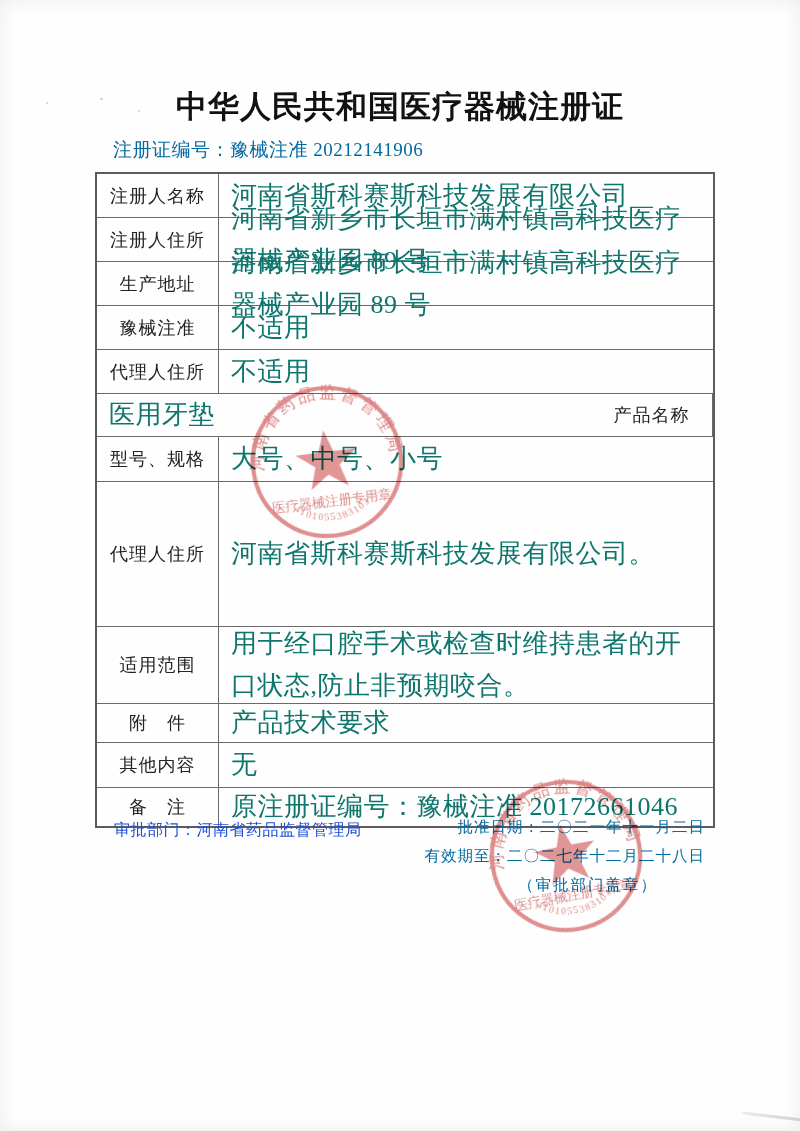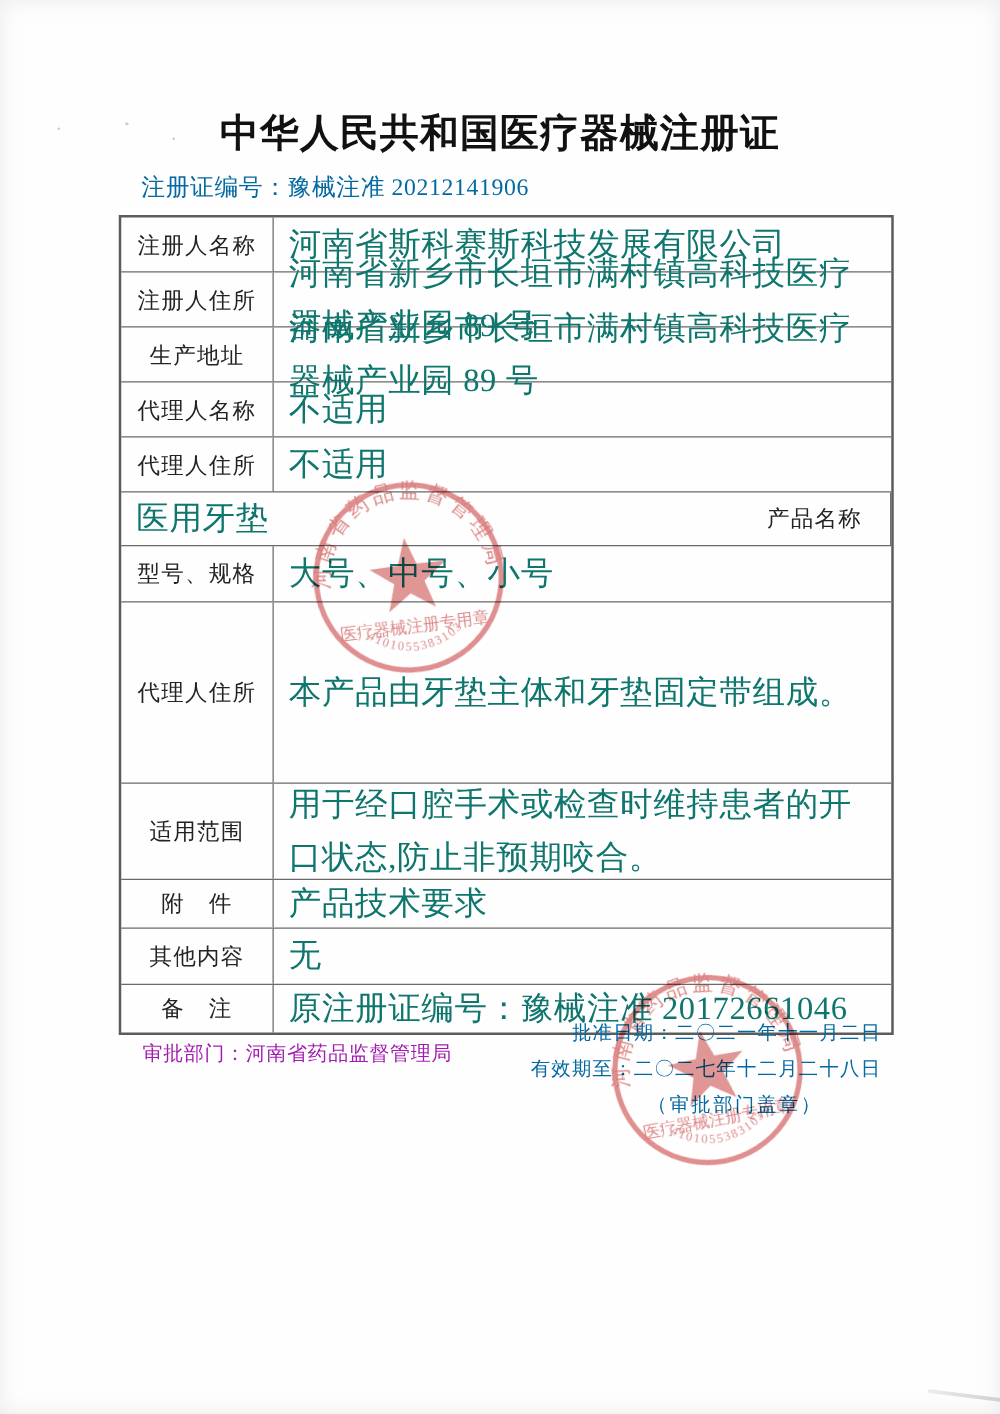--- a/index.html
+++ b/index.html
@@ -31,21 +31,21 @@
   .label{
     width:122px;flex:0 0 122px;display:flex;align-items:center;justify-content:center;
     font-size:18px;letter-spacing:1px;border-right:1.5px solid #6a6a6a;color:#232323;
     text-align:center;
   }
   .value{
     flex:1;display:flex;align-items:center;padding:4px 10px 4px 12px;
     font-size:26px;letter-spacing:.5px;line-height:1.6;color:#0f766e;
   }
   
-  .dept-line{position:absolute;left:114px;top:820px;font-size:16px;letter-spacing:.5px;color:#a21caf;margin-top:13px;}
+  .dept-line{position:absolute;left:114px;top:820px;font-size:16px;letter-spacing:.5px;color:#1d4ed8;}
   .dates{position:absolute;right:95px;top:812px;text-align:right;font-size:15.5px;color:#0369a1;}
   .dates .dline{height:29px;line-height:29px;letter-spacing:1px;}
   .seal-note{height:29px;line-height:29px;padding-right:47px;letter-spacing:2px;}
   
   .stamp{
     position:absolute;width:180px;height:180px;color:#d26060;
     mix-blend-mode:multiply;opacity:.82;filter:blur(.3px);
     pointer-events:none;
   }
   .stamp svg{width:100%;height:100%;overflow:visible;}
@@ -81,38 +81,38 @@
     </div>
     <div class="row" style="height:43px">
       <div class="cell label">注册人住所</div>
       <div class="cell value">河南省新乡市长垣市满村镇高科技医疗器械产业园 89 号</div>
     </div>
     <div class="row" style="height:43px">
       <div class="cell label">生产地址</div>
       <div class="cell value">河南省新乡市长垣市满村镇高科技医疗器械产业园 89 号</div>
     </div>
     <div class="row" style="height:43px">
-      <div class="cell label">代理人名称</div>
+      <div class="cell label">豫械注准</div>
       <div class="cell value">不适用</div>
     </div>
     <div class="row" style="height:43px">
       <div class="cell label">代理人住所</div>
       <div class="cell value">不适用</div>
     </div>
     <div class="row" style="height:42px">
       <div class="cell value">医用牙垫</div>
       <div class="cell label">产品名称</div>
     </div>
     <div class="row" style="height:44px">
       <div class="cell label">型号、规格</div>
       <div class="cell value">大号、中号、小号</div>
     </div>
     <div class="row" style="height:144px">
       <div class="cell label">代理人住所</div>
-      <div class="cell value">本产品由牙垫主体和牙垫固定带组成。</div>
+      <div class="cell value">河南省斯科赛斯科技发展有限公司。</div>
     </div>
     <div class="row" style="height:76px">
       <div class="cell label">适用范围</div>
       <div class="cell value">用于经口腔手术或检查时维持患者的开口状态,防止非预期咬合。</div>
     </div>
     <div class="row" style="height:38px">
       <div class="cell label">附　件</div>
       <div class="cell value">产品技术要求</div>
     </div>
     <div class="row" style="height:44px">

